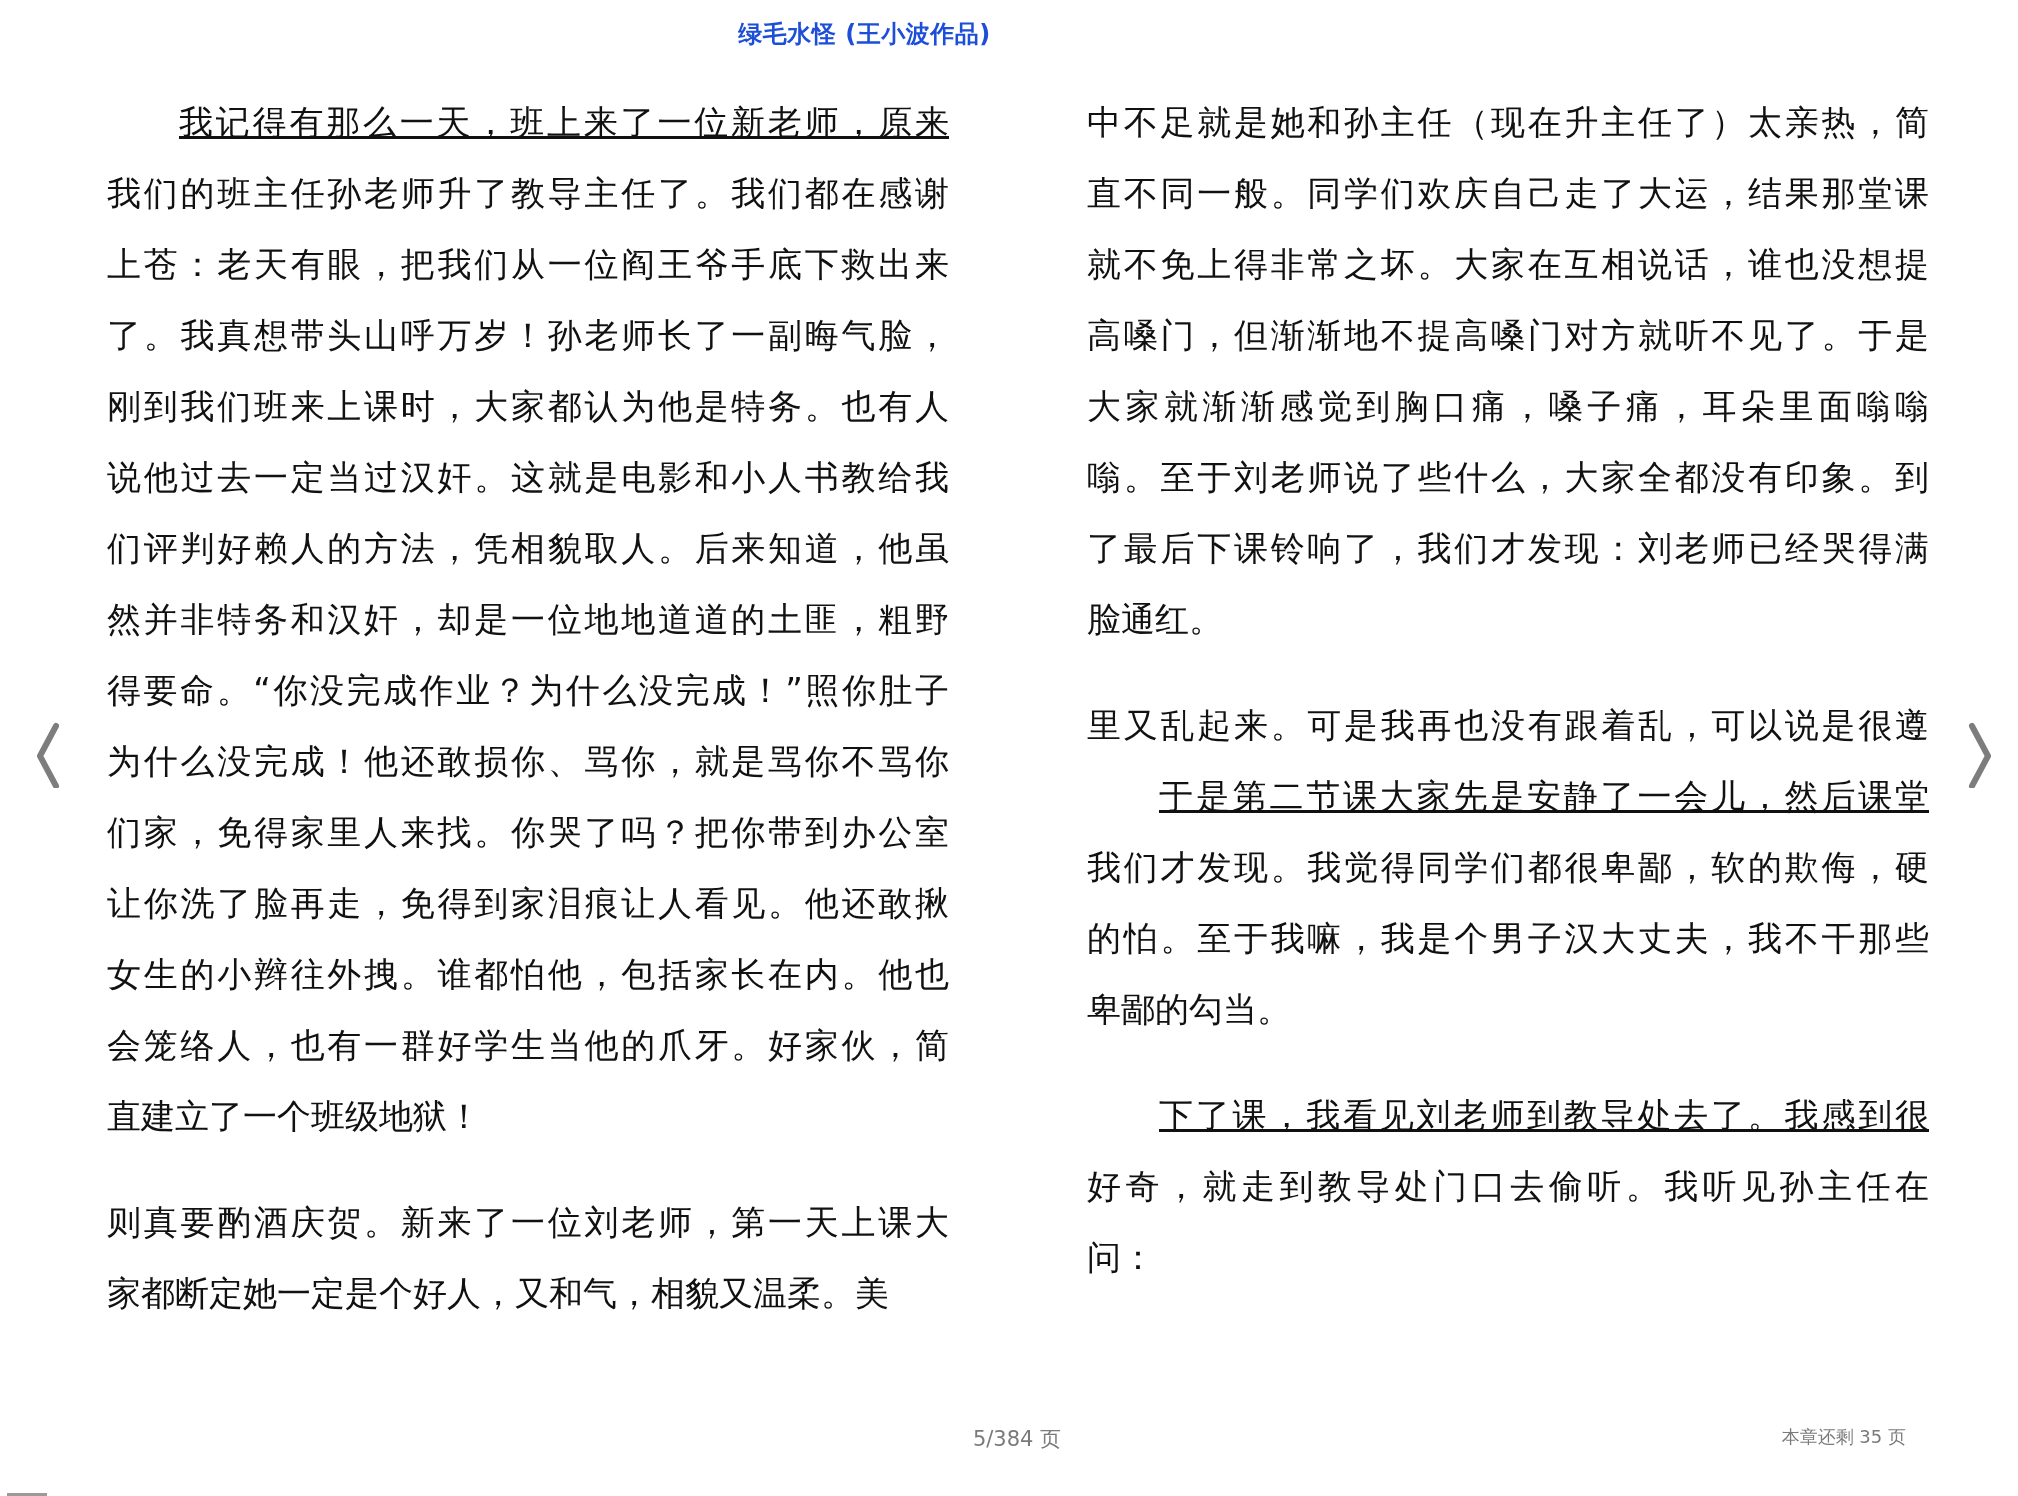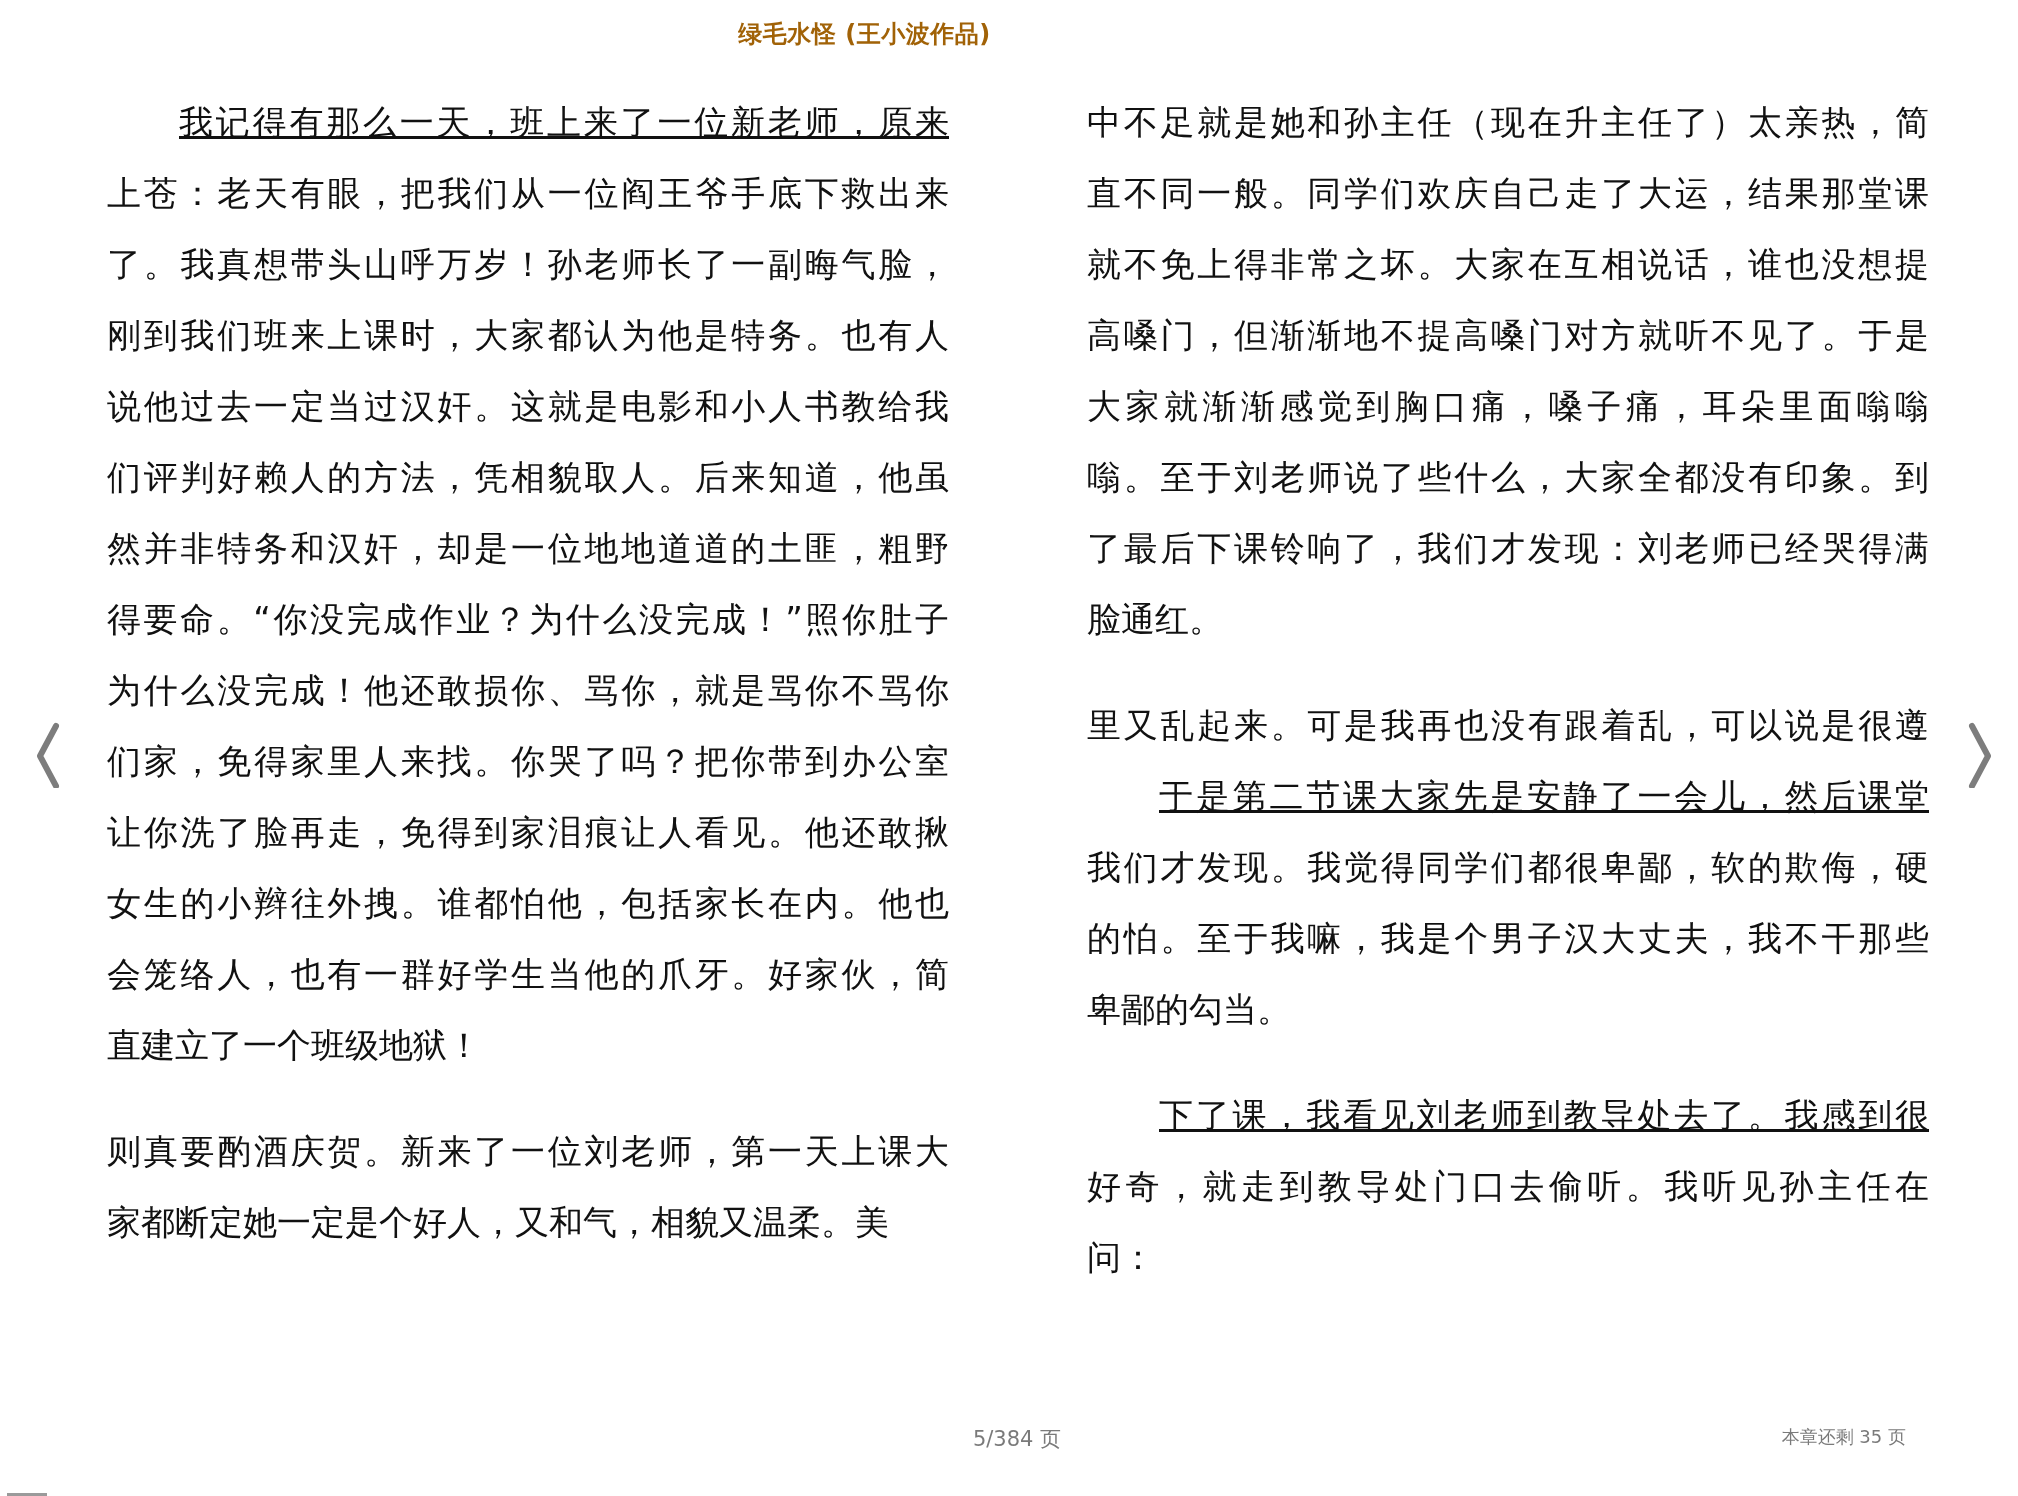--- a/index.html
+++ b/index.html
@@ -2,21 +2,21 @@
 <html><head>
 <meta charset="utf-8">
 <style>
   html, body { margin:0; padding:0; }
   body {
     width:2018px; height:1496px; background:#ffffff; position:relative; overflow:hidden;
     font-family: "DejaVu Sans", "Liberation Sans", sans-serif;
   }
   .title {
     position:absolute; top:18px; left:0; width:1729px; text-align:center;
-    font-size:24px; font-weight:bold; color:#a16207; letter-spacing:0.5px;
+    font-size:24px; font-weight:bold; color:#1d4ed8; letter-spacing:0.5px;
   }
   .column {
     position:absolute; top:87px; width:842px;
     font-size:34px; line-height:71px; color:#111111;
   }
   .col-left { left:107px; }
   .col-right { left:1087px; }
   .para { margin:0 0 35px 0; text-align:justify; text-align-last:left; }
   .para .line { display:block; white-space:nowrap; text-align:justify; text-align-last:justify; height:71px; }
   .para .line.last { text-align-last:left; }
@@ -40,20 +40,21 @@
   }
 </style>
 </head>
 <body>
 
 <div class="title">绿毛水怪 (王小波作品)</div>
 
 <div class="column col-left">
   <p class="para">
       <span class="line indent">我记得有那么一天，班上来了一位新老师，原来</span>
+      <span class="line">我们的班主任孙老师升了教导主任了。我们都在感谢</span>
       <span class="line">上苍：老天有眼，把我们从一位阎王爷手底下救出来</span>
       <span class="line">了。我真想带头山呼万岁！孙老师长了一副晦气脸，</span>
       <span class="line">刚到我们班来上课时，大家都认为他是特务。也有人</span>
       <span class="line">说他过去一定当过汉奸。这就是电影和小人书教给我</span>
       <span class="line">们评判好赖人的方法，凭相貌取人。后来知道，他虽</span>
       <span class="line">然并非特务和汉奸，却是一位地地道道的土匪，粗野</span>
       <span class="line">得要命。“你没完成作业？为什么没完成！”照你肚子</span>
       <span class="line">为什么没完成！他还敢损你、骂你，就是骂你不骂你</span>
       <span class="line">们家，免得家里人来找。你哭了吗？把你带到办公室</span>
       <span class="line">让你洗了脸再走，免得到家泪痕让人看见。他还敢揪</span>

